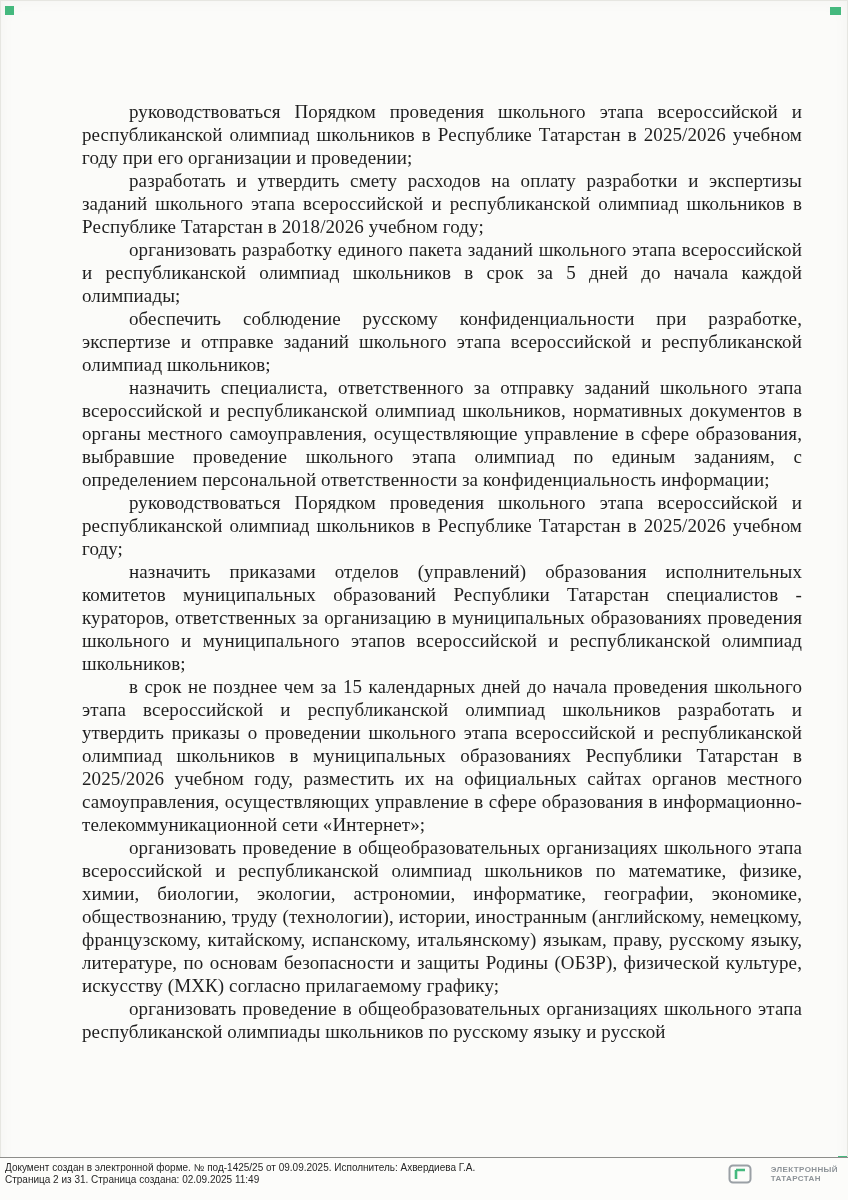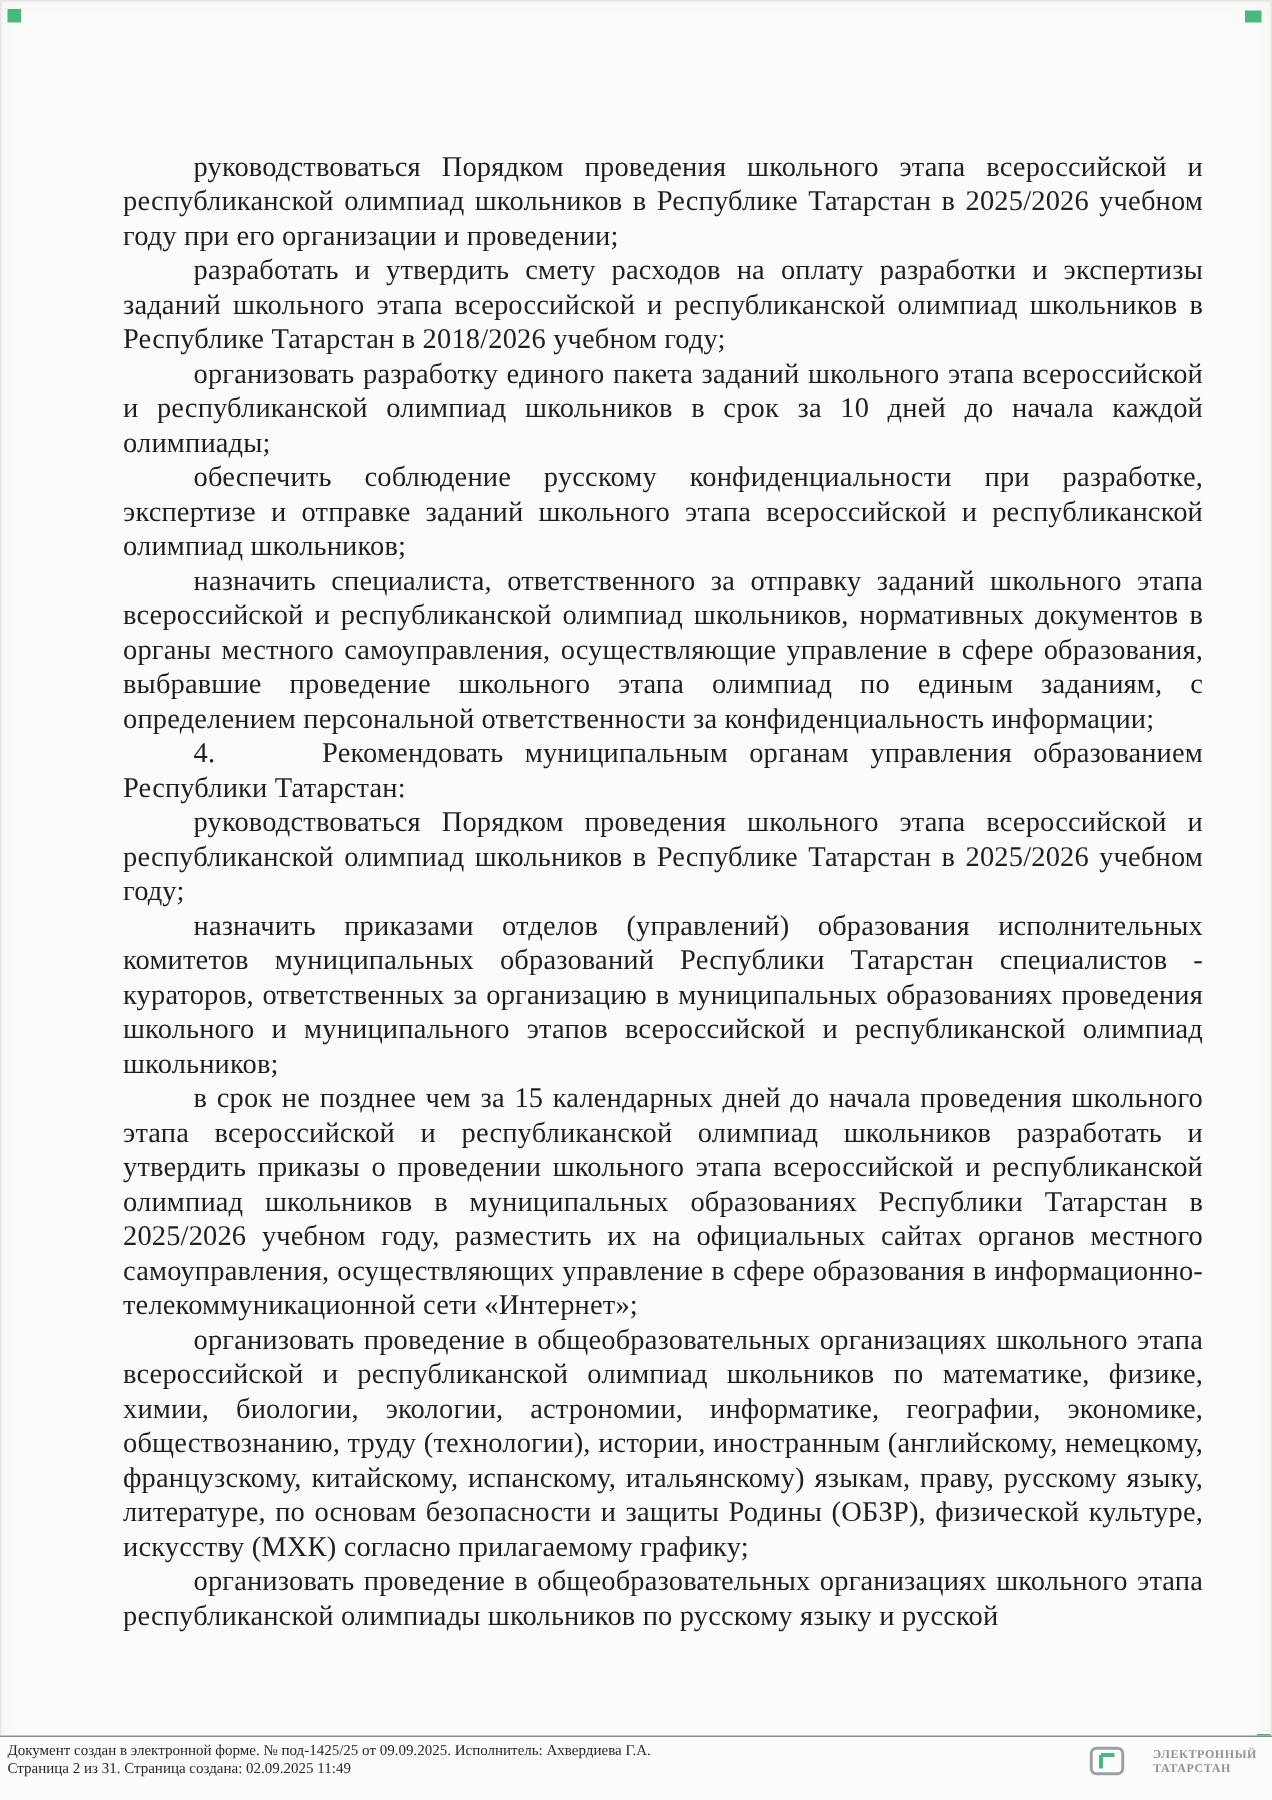--- a/index.html
+++ b/index.html
@@ -44,21 +44,21 @@
   .scan-mark.bl { left: 0px;  top: 1159px; height: 8px; }
   .scan-mark.br { right: 1px; top: 1156px; height: 8px; }
   .footer {
     position: absolute;
     left: 0;
     right: 0;
     bottom: 0;
     height: 42px;
     border-top: 1px solid #8d8d8a;
     background: #fcfcfa;
-    font-family: Liberation Serif, serif;
+    font-family: Liberation Sans, sans-serif;
     margin-top: 17px;
   }
   .footer-lines {
     position: absolute;
     left: 5px;
     top: 4px;
     font-size: 10px;
     line-height: 12px;
     color: #262626;
   }
@@ -88,24 +88,23 @@
 <div class="page">
 
   <div class="scan-mark tl"></div>
   <div class="scan-mark tr"></div>
   <div class="scan-mark bl"></div>
   <div class="scan-mark br"></div>
 
   <div class="content">
     <p>руководствоваться Порядком проведения школьного этапа всероссийской и республиканской олимпиад школьников в Республике Татарстан в 2025/2026 учебном году при его организации и проведении;</p>
     <p>разработать и утвердить смету расходов на оплату разработки и экспертизы заданий школьного этапа всероссийской и республиканской олимпиад школьников в Республике Татарстан в 2018/2026 учебном году;</p>
-    <p>организовать разработку единого пакета заданий школьного этапа всероссийской и республиканской олимпиад школьников в срок за 10 дней до начала каждой олимпиады;</p>
+    <p>организовать разработку единого пакета заданий школьного этапа всероссийской и республиканской олимпиад школьников в срок за 5 дней до начала каждой олимпиады;</p>
     <p>обеспечить соблюдение русскому конфиденциальности при разработке, экспертизе и отправке заданий школьного этапа всероссийской и республиканской олимпиад школьников;</p>
     <p>назначить специалиста, ответственного за отправку заданий школьного этапа всероссийской и республиканской олимпиад школьников, нормативных документов в органы местного самоуправления, осуществляющие управление в сфере образования, выбравшие проведение школьного этапа олимпиад по единым заданиям, с определением персональной ответственности за конфиденциальность информации;</p>
-    <p>4.&nbsp;&nbsp;&nbsp;&nbsp;&nbsp;Рекомендовать муниципальным органам управления образованием Республики Татарстан:</p>
     <p>руководствоваться Порядком проведения школьного этапа всероссийской и республиканской олимпиад школьников в Республике Татарстан в 2025/2026 учебном году;</p>
     <p>назначить приказами отделов (управлений) образования исполнительных комитетов муниципальных образований Республики Татарстан специалистов - кураторов, ответственных за организацию в муниципальных образованиях проведения школьного и муниципального этапов всероссийской и республиканской олимпиад школьников;</p>
     <p>в срок не позднее чем за 15 календарных дней до начала проведения школьного этапа всероссийской и республиканской олимпиад школьников разработать и утвердить приказы о проведении школьного этапа всероссийской и республиканской олимпиад школьников в муниципальных образованиях Республики Татарстан в 2025/2026 учебном году, разместить их на официальных сайтах органов местного самоуправления, осуществляющих управление в сфере образования в информационно-телекоммуникационной сети «Интернет»;</p>
     <p>организовать проведение в общеобразовательных организациях школьного этапа всероссийской и республиканской олимпиад школьников по математике, физике, химии, биологии, экологии, астрономии, информатике, географии, экономике, обществознанию, труду (технологии), истории, иностранным (английскому, немецкому, французскому, китайскому, испанскому, итальянскому) языкам, праву, русскому языку, литературе, по основам безопасности и защиты Родины (ОБЗР), физической культуре, искусству (МХК) согласно прилагаемому графику;</p>
     <p>организовать проведение в общеобразовательных организациях школьного этапа республиканской олимпиады школьников по русскому языку и русской</p>
   </div>
 
   <div class="footer">
     <div class="footer-lines">
       <div>Документ создан в электронной форме. № под-1425/25 от 09.09.2025. Исполнитель: Ахвердиева Г.А.</div>

